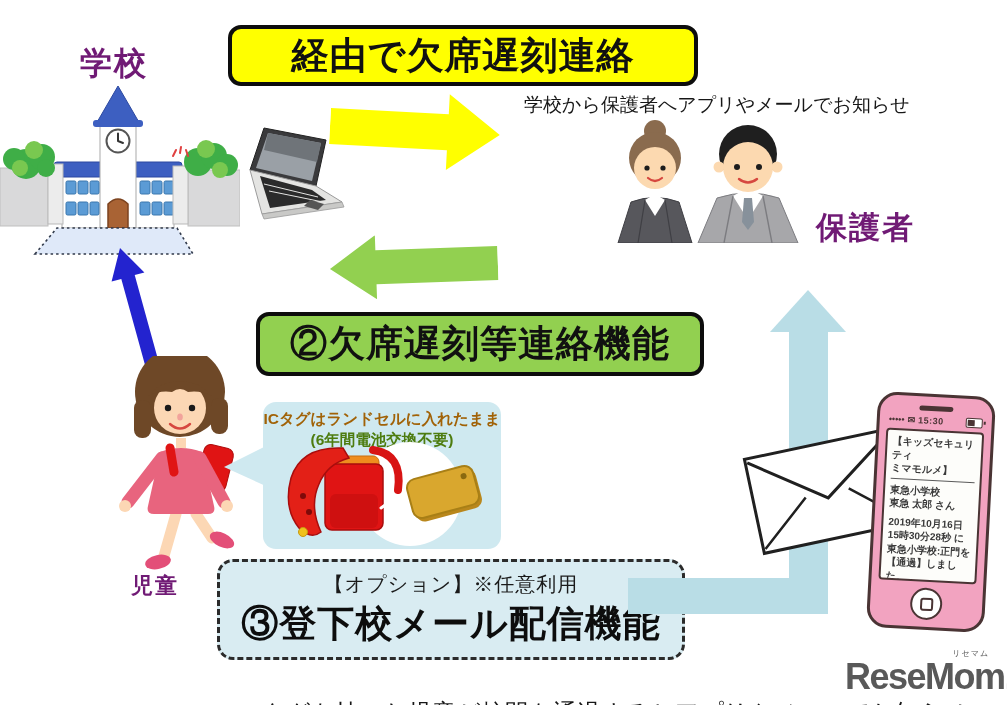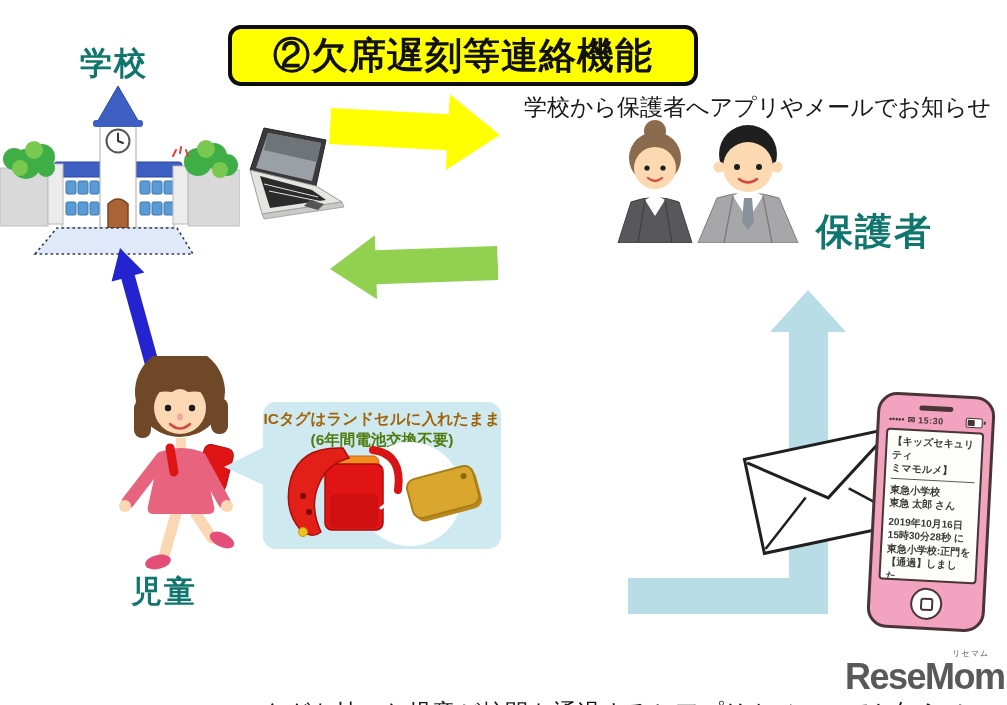--- a/index.html
+++ b/index.html
@@ -1,24 +1,24 @@
 <!DOCTYPE html>
 <html style="--c-banner1: #ffff00; --c-banner2: #92d050; --c-banner3: #d9ecf2; --c-arrowyellow: #ffff00; --c-arrowgreen: #92d050; --c-arrowblue: #2323cf; --c-lightblue: #b9dde6; --c-callout: #cfe9f0; --c-phonepink: #f2a3c0; --c-randoseru_red: #e01414; --c-ictag_gold: #d9a72e;"><head>
 <meta charset="utf-8">
 <style>
   html,body{margin:0;padding:0;background:#fff;}
   .stage{position:relative;width:1007px;height:705px;background:#fff;overflow:hidden;
          font-family:"Liberation Sans",sans-serif;color:#111;}
   .abs{position:absolute;}
-  .label{position:absolute;font-weight:900;color:#0f766e;letter-spacing:2px;}
+  .label{position:absolute;font-weight:900;color:#701a75;letter-spacing:2px;}
   .school-label{left:80px;top:42px;font-size:32px;}
-  .parents-label{left:816px;top:207px;font-size:37px;}
-  .child-label{left:131px;top:571px;font-size:31px;}
+  .parents-label{left:816px;top:207px;font-size:31px;}
+  .child-label{left:131px;top:571px;font-size:22px;}
   .cap{position:absolute;font-family:"Liberation Serif",serif;color:#171717;white-space:nowrap;}
-  .cap1{left:524px;top:92px;font-size:23px;}
+  .cap1{left:524px;top:92px;font-size:19px;}
   .cap2{left:532px;top:257px;font-size:23.5px;}
   .cap3{left:231px;top:665px;font-size:24px;margin-top:32px;}
   .banner{position:absolute;display:flex;align-items:center;justify-content:center;
           font-weight:900;border:4px solid #0d0d0d;border-radius:13px;letter-spacing:1px;}
   .banner1{left:228px;top:25px;width:462px;height:53px;font-size:37px;background:var(--c-banner1,#ffff00);}
   .banner2{left:256px;top:312px;width:440px;height:56px;font-size:37px;background:var(--c-banner2,#92d050);}
   .box3{position:absolute;left:217px;top:559px;width:468px;height:101px;border-radius:16px;
         background:var(--c-banner3,#d9ecf2);border:3px dashed #2b2b2b;box-sizing:border-box;text-align:center;}
   .box3-note{margin-top:9px;font-size:20px;color:#1a1a1a;letter-spacing:1px;}
   .box3-title{margin-top:1px;font-size:37px;font-weight:900;letter-spacing:1px;color:#0d0d0d;}
@@ -122,21 +122,21 @@
     <polygon points="26,2 88,14 78,60 12,44" fill="#3a3a3c" stroke="#222"></polygon>
     <polygon points="30,7 83,17 74,55 18,42" fill="#9aa0a6"></polygon>
     <polygon points="30,7 83,17 79,36 26,24" fill="#6f7479"></polygon>
     <polygon points="12,44 78,60 104,76 24,88" fill="#e4e4e2" stroke="#9a9a9a"></polygon>
     <polygon points="22,50 74,64 88,74 32,82" fill="#2b2b2b"></polygon>
     <path d="M26,58 L80,71 M31,65 L85,76" stroke="#e4e4e2" stroke-width="1"></path>
     <polygon points="24,88 104,76 106,81 26,93" fill="#c9c9c7" stroke="#9a9a9a" stroke-width=".8"></polygon>
     <polygon points="72,74 86,78 80,84 66,80" fill="#555"></polygon>
   </svg>
 
-  <div class="banner banner1">②欠席遅刻等連絡機能</div>
+  <div class="banner banner1">経由で欠席遅刻連絡</div>
 
   <svg class="abs" style="left:330px;top:86px;transform:rotate(3deg);transform-origin:0 40px" width="172" height="82" viewBox="0 0 172 82">
     <polygon class="fill-yel" points="0,22 118,22 118,2 170,40 118,78 118,58 0,58"></polygon>
   </svg>
 
   <div class="cap cap1">学校から保護者へアプリやメールでお知らせ</div>
 
   <svg class="abs" style="left:598px;top:118px" width="215" height="125" viewBox="0 0 215 125">
     <circle cx="57" cy="13" r="11" fill="#8a6b4e"></circle>
     <circle cx="57" cy="40" r="26" fill="#8a6b4e"></circle>
@@ -160,20 +160,21 @@
     <path d="M135,78 L126,125 M165,78 L174,125" stroke="#7c7c80" stroke-width="1.4"></path>
   </svg>
 
   <div class="label parents-label">保護者</div>
 
 
   <svg class="abs" style="left:330px;top:234px;transform:rotate(-2deg)" width="168" height="68" viewBox="0 0 168 68">
     <polygon class="fill-grn" points="0,32 46,0 46,15 168,15 168,49 46,49 46,64"></polygon>
   </svg>
 
+  <div class="banner banner2">②欠席遅刻等連絡機能</div>
 
   <svg class="abs" style="left:108px;top:356px" width="150" height="222" viewBox="0 0 150 222">
     <rect x="92" y="90" width="30" height="44" rx="7" fill="#e01414" stroke="#b00c0c" transform="rotate(14 107 112)"></rect>
     <line x1="68" y1="158" x2="56" y2="200" stroke="#fcd7b4" stroke-width="11" stroke-linecap="round"></line>
     <line x1="88" y1="158" x2="104" y2="182" stroke="#fcd7b4" stroke-width="11" stroke-linecap="round"></line>
     <ellipse cx="50" cy="206" rx="13" ry="7" fill="#e34f78" transform="rotate(-12 50 206)"></ellipse>
     <ellipse cx="114" cy="184" rx="13" ry="7" fill="#e34f78" transform="rotate(25 114 184)"></ellipse>
     <path d="M52,96 Q73,88 94,96 L106,150 Q108,158 100,158 L46,158 Q38,158 40,150 Z" fill="#e8647e"></path>
     <line x1="54" y1="102" x2="20" y2="146" stroke="#e8647e" stroke-width="13" stroke-linecap="round"></line>
     <line x1="92" y1="102" x2="116" y2="146" stroke="#e8647e" stroke-width="13" stroke-linecap="round"></line>
@@ -213,20 +214,24 @@
       <circle cx="40" cy="96" r="4.5" fill="#f0c11c" stroke="#c79a10"></circle>
       <path d="M118,72 L132,62 M124,84 L138,74" stroke="#ffffff" stroke-width="3" stroke-linecap="round"></path>
       <g transform="rotate(-15 180 56)">
         <rect x="148" y="40" width="68" height="40" rx="9" fill="#b9871c"></rect>
         <rect x="146" y="36" width="68" height="40" rx="9" fill="#d9a72e" stroke="#a87f16" stroke-width="2"></rect>
         <circle cx="204" cy="46" r="3" fill="#8a6a10"></circle>
       </g>
     </svg>
   </div>
 
+  <div class="box3">
+    <div class="box3-note">【オプション】※任意利用</div>
+    <div class="box3-title">③登下校メール配信機能</div>
+  </div>
 
   <svg class="abs" style="left:628px;top:288px" width="222" height="330" viewBox="0 0 222 330">
     <rect class="fill-lb" x="0" y="290" width="200" height="36"></rect>
     <rect class="fill-lb" x="161" y="42" width="39" height="254"></rect>
     <polygon class="fill-lb" points="180,2 218,44 142,44"></polygon>
   </svg>
 
   <svg class="abs" style="left:748px;top:436px;transform:rotate(-12deg)" width="158" height="112" viewBox="0 0 158 112">
     <rect x="5" y="7" width="148" height="96" fill="#ffffff" stroke="#202020" stroke-width="3"></rect>
     <polyline points="7,11 79,62 151,11" fill="none" stroke="#202020" stroke-width="3"></polyline>

